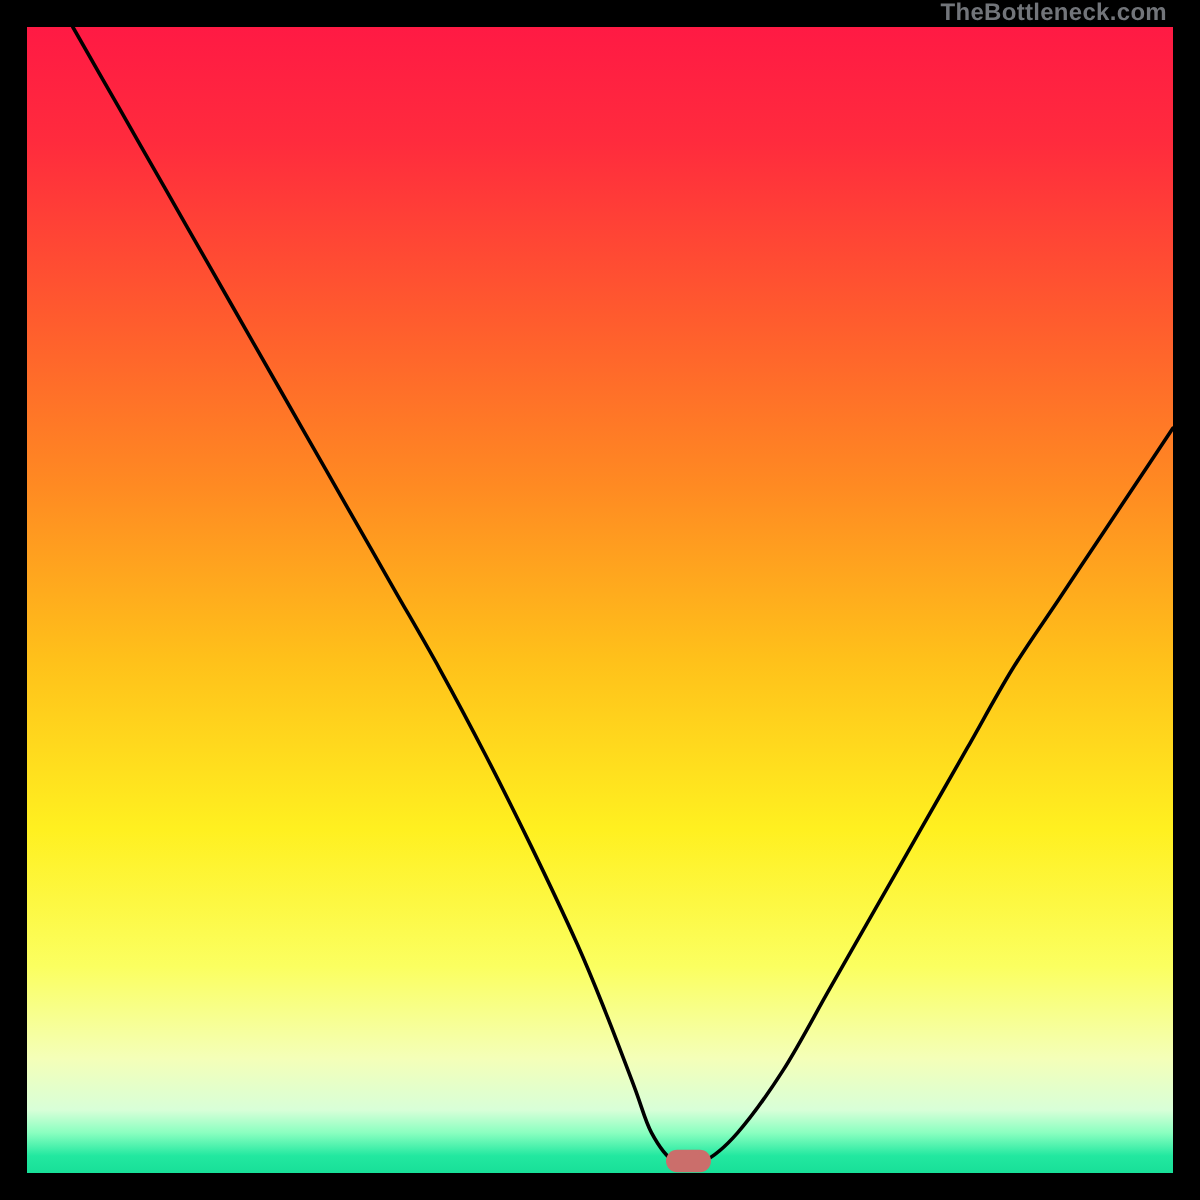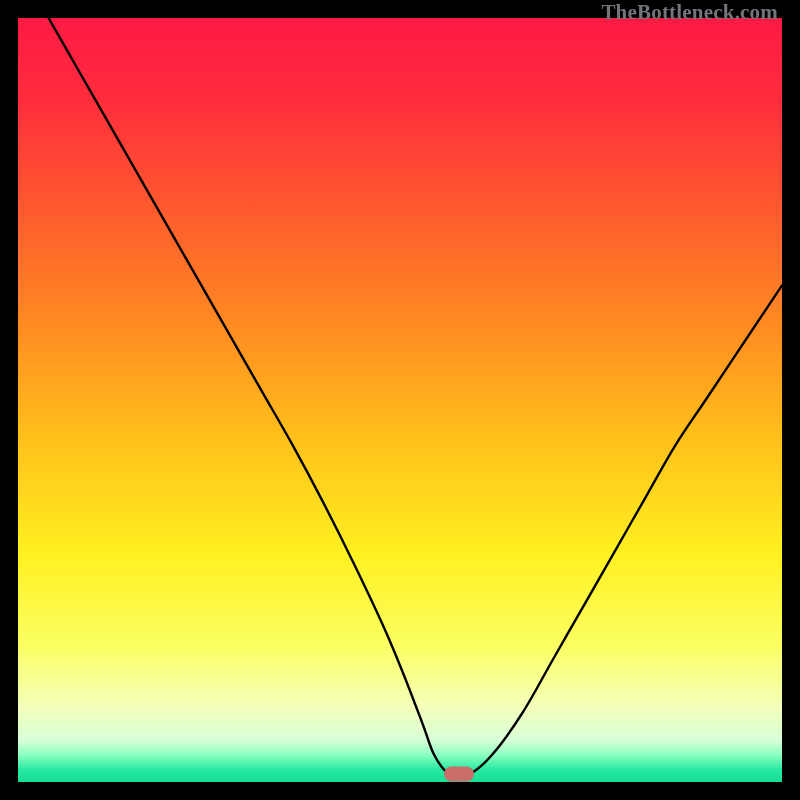--- a/index.html
+++ b/index.html
@@ -45,22 +45,22 @@
     width: 30px;
     height: 15px;
     border-radius: 8px;
     background: #cb6e6b;
     transform: translate(-50%, -50%);
   }
   .watermark {
     position: absolute;
     top: 0px;
     right: 22px;
-    font-family: Liberation Serif, serif;
-    font-size: 21px;
+    font-family: Liberation Sans, sans-serif;
+    font-size: 16px;
     font-weight: 600;
     color: #72757a;
     letter-spacing: 0.2px;
   }
 </style>
 </head>
 <body>
 
 <div class="frame">
 

